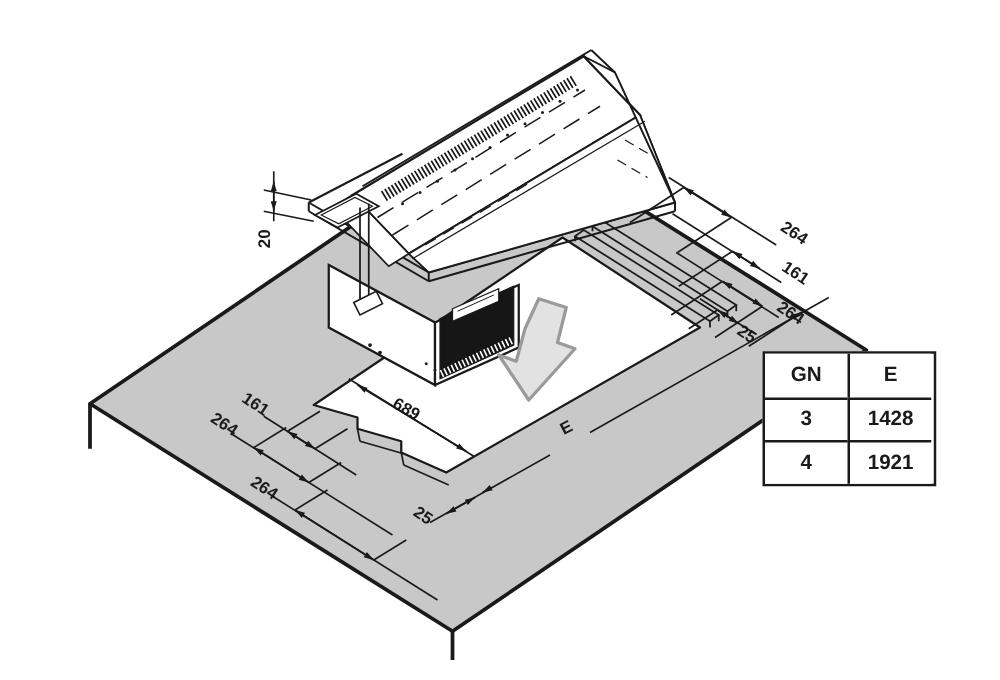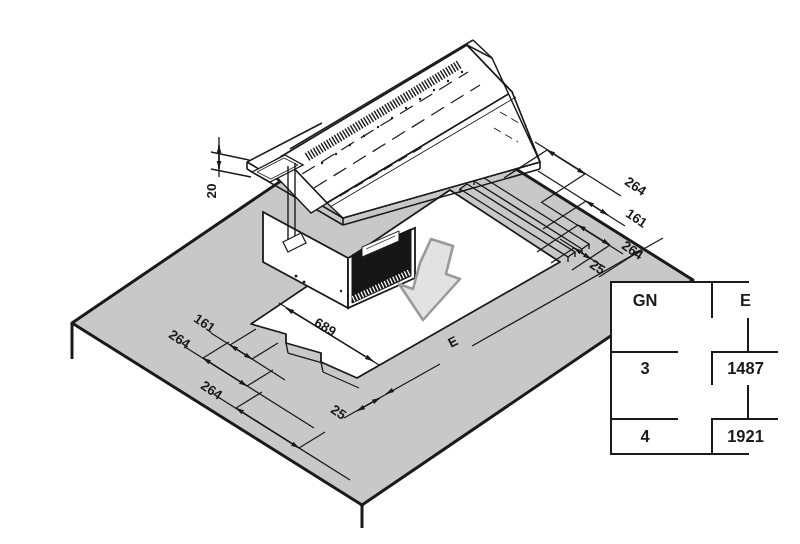--- a/index.html
+++ b/index.html
@@ -9,21 +9,21 @@
   }
   .stage svg{position:absolute;left:0;top:0;}
   svg text{
     font-family:"Liberation Sans", sans-serif;
     font-size:13.5px;font-weight:600;fill:#1a1a1a;
   }
   svg text.dim-vert{font-size:13.5px;}
   .gn-table{
     position:absolute;left:610px;top:281px;width:135px;
     display:grid;grid-template-columns:66px 67px;grid-auto-rows:34.5px;
-    background:#ffffff;border:2.5px solid #1a1a1a;gap:33px;
+    background:#ffffff;border:2.5px solid #1a1a1a;
   }
   .gn-table .cell{
     display:flex;align-items:center;justify-content:center;
     font-size:16.5px;font-weight:600;color:#1a1a1a;
     border-top:2px solid #1a1a1a;border-left:2px solid #1a1a1a;
     background:#ffffff;
   }
   .gn-table .cell.c0{border-left:none;}
   .gn-table .cell.r0{border-top:none;}
 </style>
@@ -205,18 +205,18 @@
     <text transform="translate(336,416) rotate(34)" text-anchor="middle">25</text>
     <text transform="translate(323,331) rotate(30)" text-anchor="middle">689</text>
     <text transform="translate(455,346) rotate(-27)" text-anchor="middle">E</text>
   </g>
 </svg>
 
   <div class="gn-table">
     <div class="cell r0 c0">GN</div>
     <div class="cell r0">E</div>
     <div class="cell c0">3</div>
-    <div class="cell">1487</div>
+    <div class="cell">1428</div>
     <div class="cell c0">4</div>
     <div class="cell">1921</div>
   </div>
 
 </div>
 
 </body></html>

